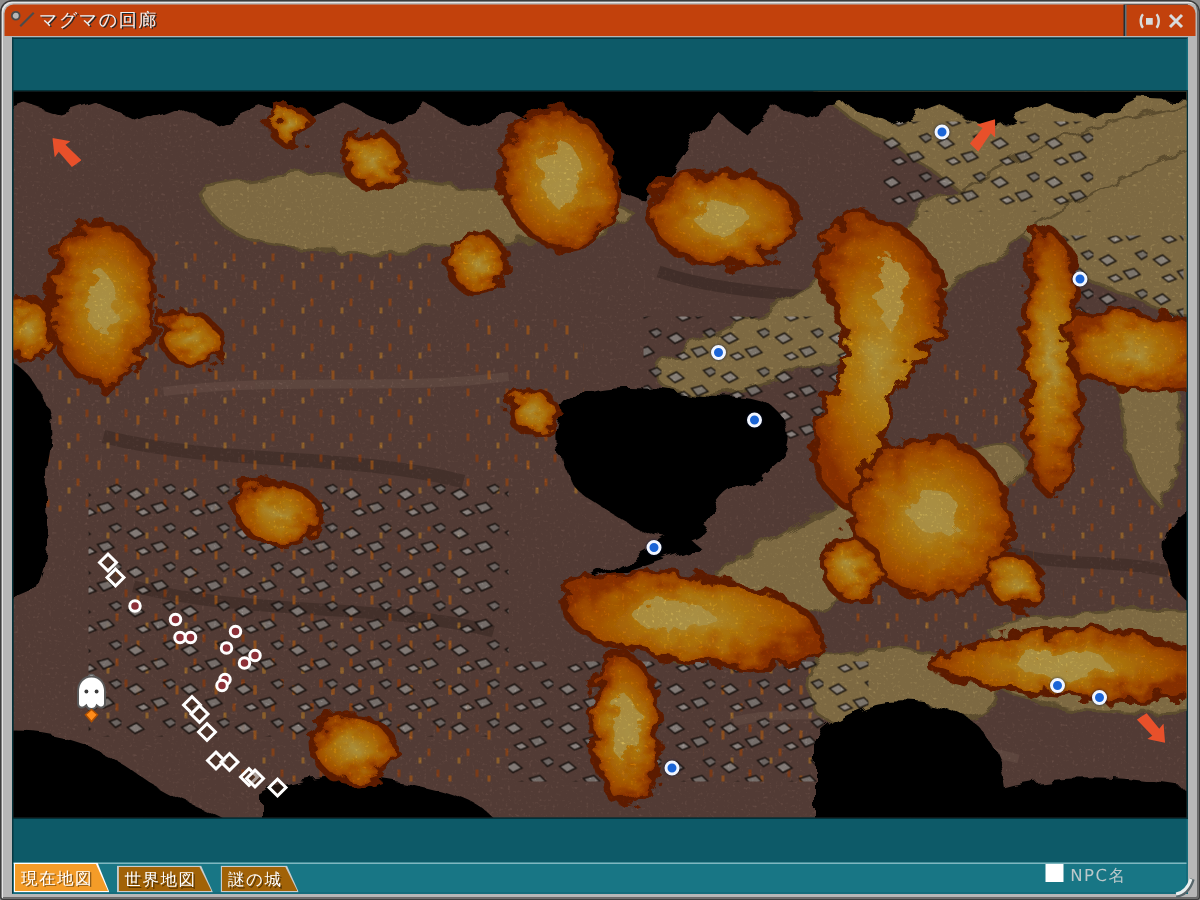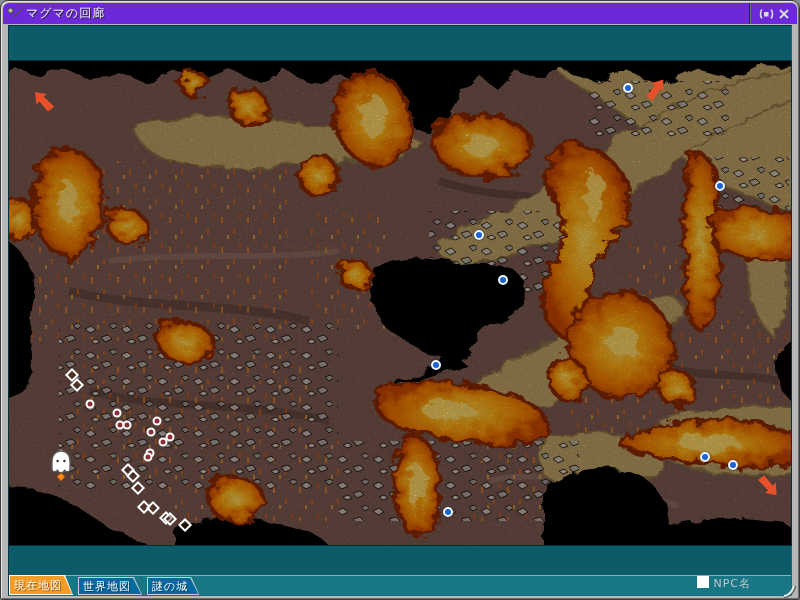--- a/index.html
+++ b/index.html
@@ -3,21 +3,21 @@
 <meta charset="utf-8">
 <style>
   html,body{margin:0;padding:0;background:#8e8e8e;}
   body{width:800px;height:600px;position:relative;font-family:"DejaVu Sans","Liberation Sans",sans-serif;overflow:hidden;}
 
   
   .window{position:absolute;left:0;top:0;width:798px;height:598px;
     background:#b7b7b7;border:1px solid #3c3c3c;border-radius:8px 8px 2px 2px;
     box-shadow:inset 1px 1px 0 #e6e6e6, inset -1px -1px 0 #6a6a6a;}
   .titlebar{position:absolute;left:2px;top:2px;right:2px;height:21px;
-    background:#6d28d9;border-radius:6px 6px 0 0;display:flex;align-items:center;
+    background:#c2410c;border-radius:6px 6px 0 0;display:flex;align-items:center;
     color:#fff;}
   .tag-icon{margin-left:3px;width:18px;height:15px;flex:0 0 auto;}
   .title-text{font-size:12px;letter-spacing:1px;margin-left:2px;color:#f2f2f2;
     text-shadow:1px 1px 0 #20282c;}
   .titlebar-buttons{margin-left:auto;display:flex;align-items:center;height:100%;
     border-left:1px solid #5e7078;box-shadow:-1px 0 0 #242e34;padding-left:6px;margin-right:4px;}
   .tb-btn{width:18px;height:16px;display:flex;align-items:center;justify-content:center;cursor:pointer;}
   .tb-btn svg{display:block;}
 
   .body-panel{position:absolute;left:7px;top:24px;right:7px;bottom:3px;
@@ -42,21 +42,21 @@
   .dir-se{transform:translate(-50%,-50%) rotate(140deg);}
   .player{width:24px;height:34px;}
 
   
   .tabbar{position:absolute;left:0;right:0;bottom:0;height:19px;background:#187685;
     border-top:1px solid #7fb7c0;display:flex;align-items:flex-end;}
   .tab{height:16px;margin-right:5px;padding:1px;cursor:pointer;
     clip-path:polygon(0 0,calc(100% - 8px) 0,100% 100%,0 100%);background:#c9cdcd;}
   .tab-inner{height:100%;display:flex;align-items:center;padding:0 10px 0 4px;
     clip-path:polygon(0 0,calc(100% - 8px) 0,100% 100%,0 100%);
-    background:#0369a1;color:#fff;font-size:11px;letter-spacing:1px;white-space:nowrap;
+    background:#a16207;color:#fff;font-size:11px;letter-spacing:1px;white-space:nowrap;
     text-shadow:1px 1px 0 rgba(0,0,0,.45);}
   .tab.active{background:#fff;height:18px;text-align:center;}
   .tab.active .tab-inner{background:#f49c28;}
   .npc-area{margin-left:auto;display:flex;align-items:flex-start;height:100%;padding-right:40px;}
   .npc-checkbox{width:12px;height:12px;background:#fff;margin-right:4px;cursor:pointer;}
   .npc-label{font-size:11px;color:#bcc8ca;letter-spacing:1px;}
 
   .resize-grip{position:absolute;right:1px;bottom:0px;width:16px;height:15px;}
 </style>
 </head>

